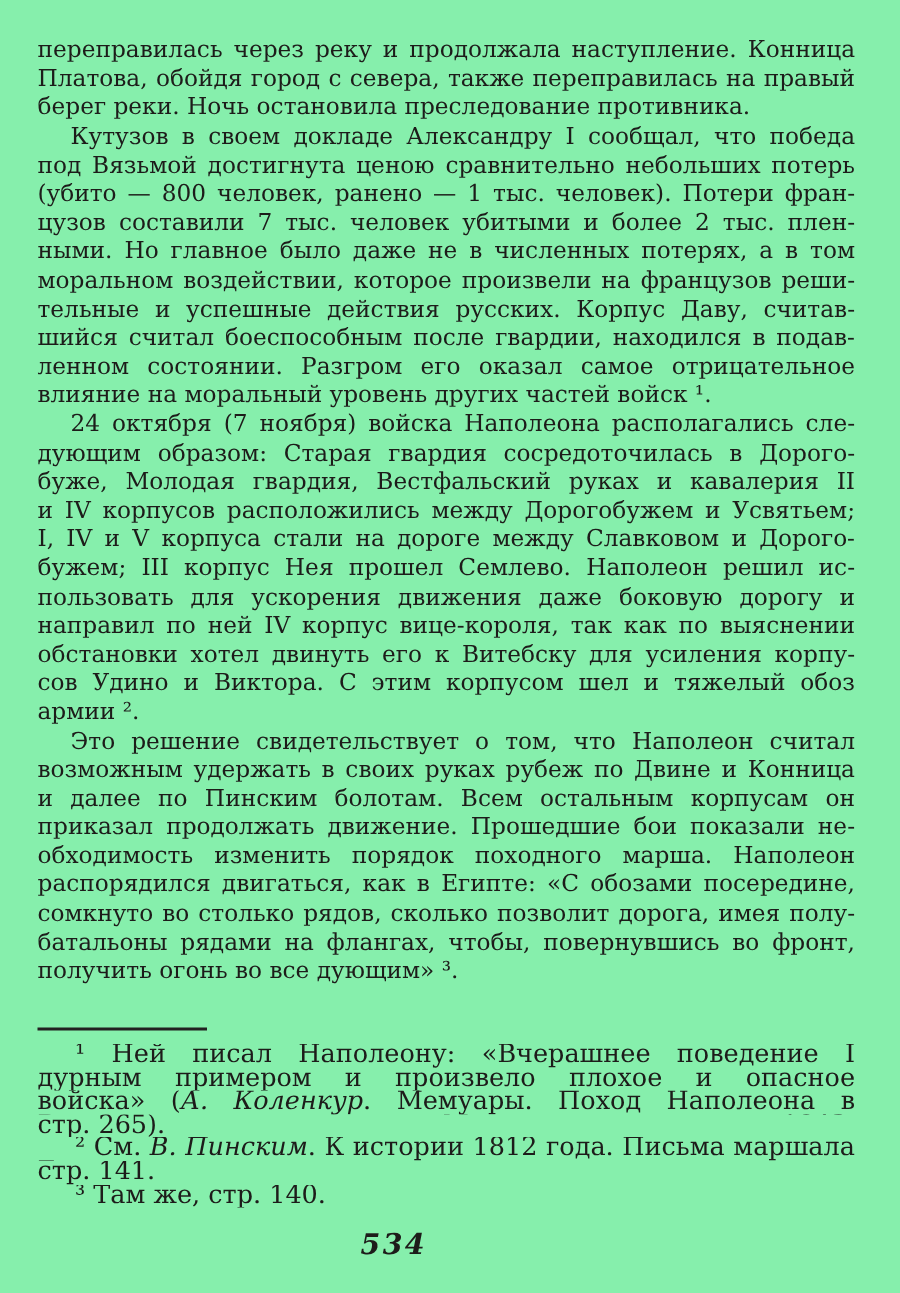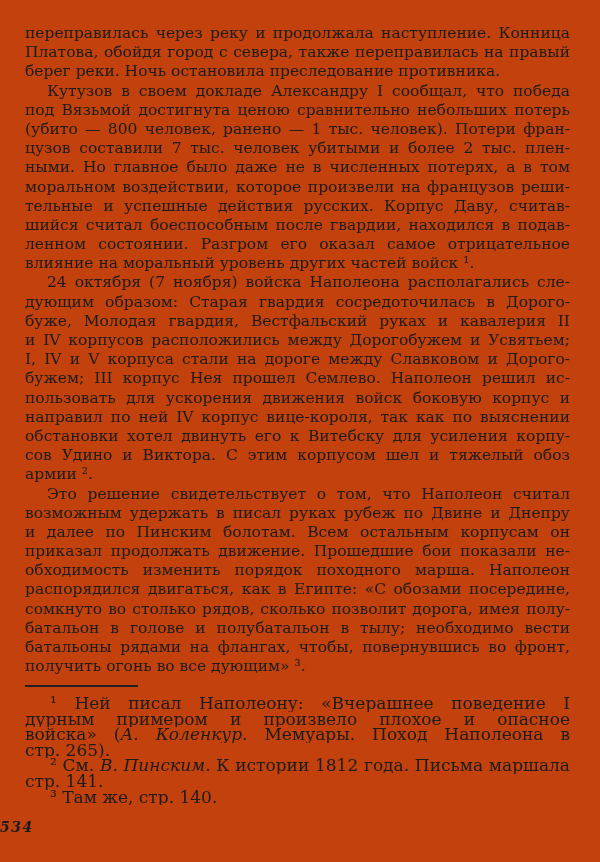--- a/index.html
+++ b/index.html
@@ -48,31 +48,32 @@
     line-height: 15.6px;
   }
   .footnotes .line { height: 15.6px; }
   .footnotes .line.indent { text-indent: 25px; }
   .footnote { margin: 0; }
   .folio {
     position: absolute;
     top: 819px;
     left: 0;
     width: 525px;
-    font-size: 14px;
+    text-align: center;
+    font-size: 19px;
     font-weight: bold;
     font-style: italic;
     letter-spacing: 1.5px;
   }
   i { font-style: italic; }
 </style>
 </head>
 <body>
 
-<div class="page" style="background: #c2410c; color: rgb(29, 28, 26);">
+<div class="page" style="background: #86efac; color: rgb(29, 28, 26);">
   <main class="text-block">
       <div class="paragraph">
         <div class="line"><span>переправилась через реку и продолжала наступление. Конница</span></div>
         <div class="line"><span>Платова, обойдя город с севера, также переправилась на правый</span></div>
         <div class="line pl"><span>берег реки. Ночь остановила преследование противника.</span></div>
       </div>
       <div class="paragraph">
         <div class="line indent"><span>Кутузов в своем докладе Александру I сообщал, что победа</span></div>
         <div class="line"><span>под Вязьмой достигнута ценою сравнительно небольших потерь</span></div>
         <div class="line"><span>(убито — 800 человек, ранено — 1 тыс. человек). Потери фран-</span></div>
@@ -84,35 +85,34 @@
         <div class="line"><span>ленном состоянии. Разгром его оказал самое отрицательное</span></div>
         <div class="line pl"><span>влияние на моральный уровень других частей войск ¹.</span></div>
       </div>
       <div class="paragraph">
         <div class="line indent"><span>24 октября (7 ноября) войска Наполеона располагались сле-</span></div>
         <div class="line"><span>дующим образом: Старая гвардия сосредоточилась в Дорого-</span></div>
         <div class="line"><span>буже, Молодая гвардия, Вестфальский руках и кавалерия II</span></div>
         <div class="line"><span>и IV корпусов расположились между Дорогобужем и Усвятьем;</span></div>
         <div class="line"><span>I, IV и V корпуса стали на дороге между Славковом и Дорого-</span></div>
         <div class="line"><span>бужем; III корпус Нея прошел Семлево. Наполеон решил ис-</span></div>
-        <div class="line"><span>пользовать для ускорения движения войск боковую корпус и</span></div>
+        <div class="line"><span>пользовать для ускорения движения даже боковую дорогу и</span></div>
         <div class="line"><span>направил по ней IV корпус вице-короля, так как по выяснении</span></div>
         <div class="line"><span>обстановки хотел двинуть его к Витебску для усиления корпу-</span></div>
         <div class="line"><span>сов Удино и Виктора. С этим корпусом шел и тяжелый обоз</span></div>
         <div class="line pl"><span>армии ².</span></div>
       </div>
       <div class="paragraph">
         <div class="line indent"><span>Это решение свидетельствует о том, что Наполеон считал</span></div>
-        <div class="line"><span>возможным удержать в писал руках рубеж по Двине и Днепру</span></div>
+        <div class="line"><span>возможным удержать в своих руках рубеж по Двине и Конница</span></div>
         <div class="line"><span>и далее по Пинским болотам. Всем остальным корпусам он</span></div>
         <div class="line"><span>приказал продолжать движение. Прошедшие бои показали не-</span></div>
         <div class="line"><span>обходимость изменить порядок походного марша. Наполеон</span></div>
         <div class="line"><span>распорядился двигаться, как в Египте: «С обозами посередине,</span></div>
         <div class="line"><span>сомкнуто во столько рядов, сколько позволит дорога, имея полу-</span></div>
-        <div class="line"><span>батальон в голове и полубатальон в тылу; необходимо вести</span></div>
         <div class="line"><span>батальоны рядами на флангах, чтобы, повернувшись во фронт,</span></div>
         <div class="line pl"><span>получить огонь во все дующим» ³.</span></div>
       </div>
     </main>
   <div class="rule"></div>
   <section class="footnotes">
       <div class="footnote">
         <div class="line indent"><span>¹ Ней писал Наполеону: «Вчерашнее поведение I корпуса явилось</span></div>
         <div class="line"><span>дурным примером и произвело плохое и опасное впечатление на все</span></div>
         <div class="line"><span>войска» (</span><i>А. Коленкур</i><span>. Мемуары. Поход Наполеона в Россию, М., 1943,</span></div>

